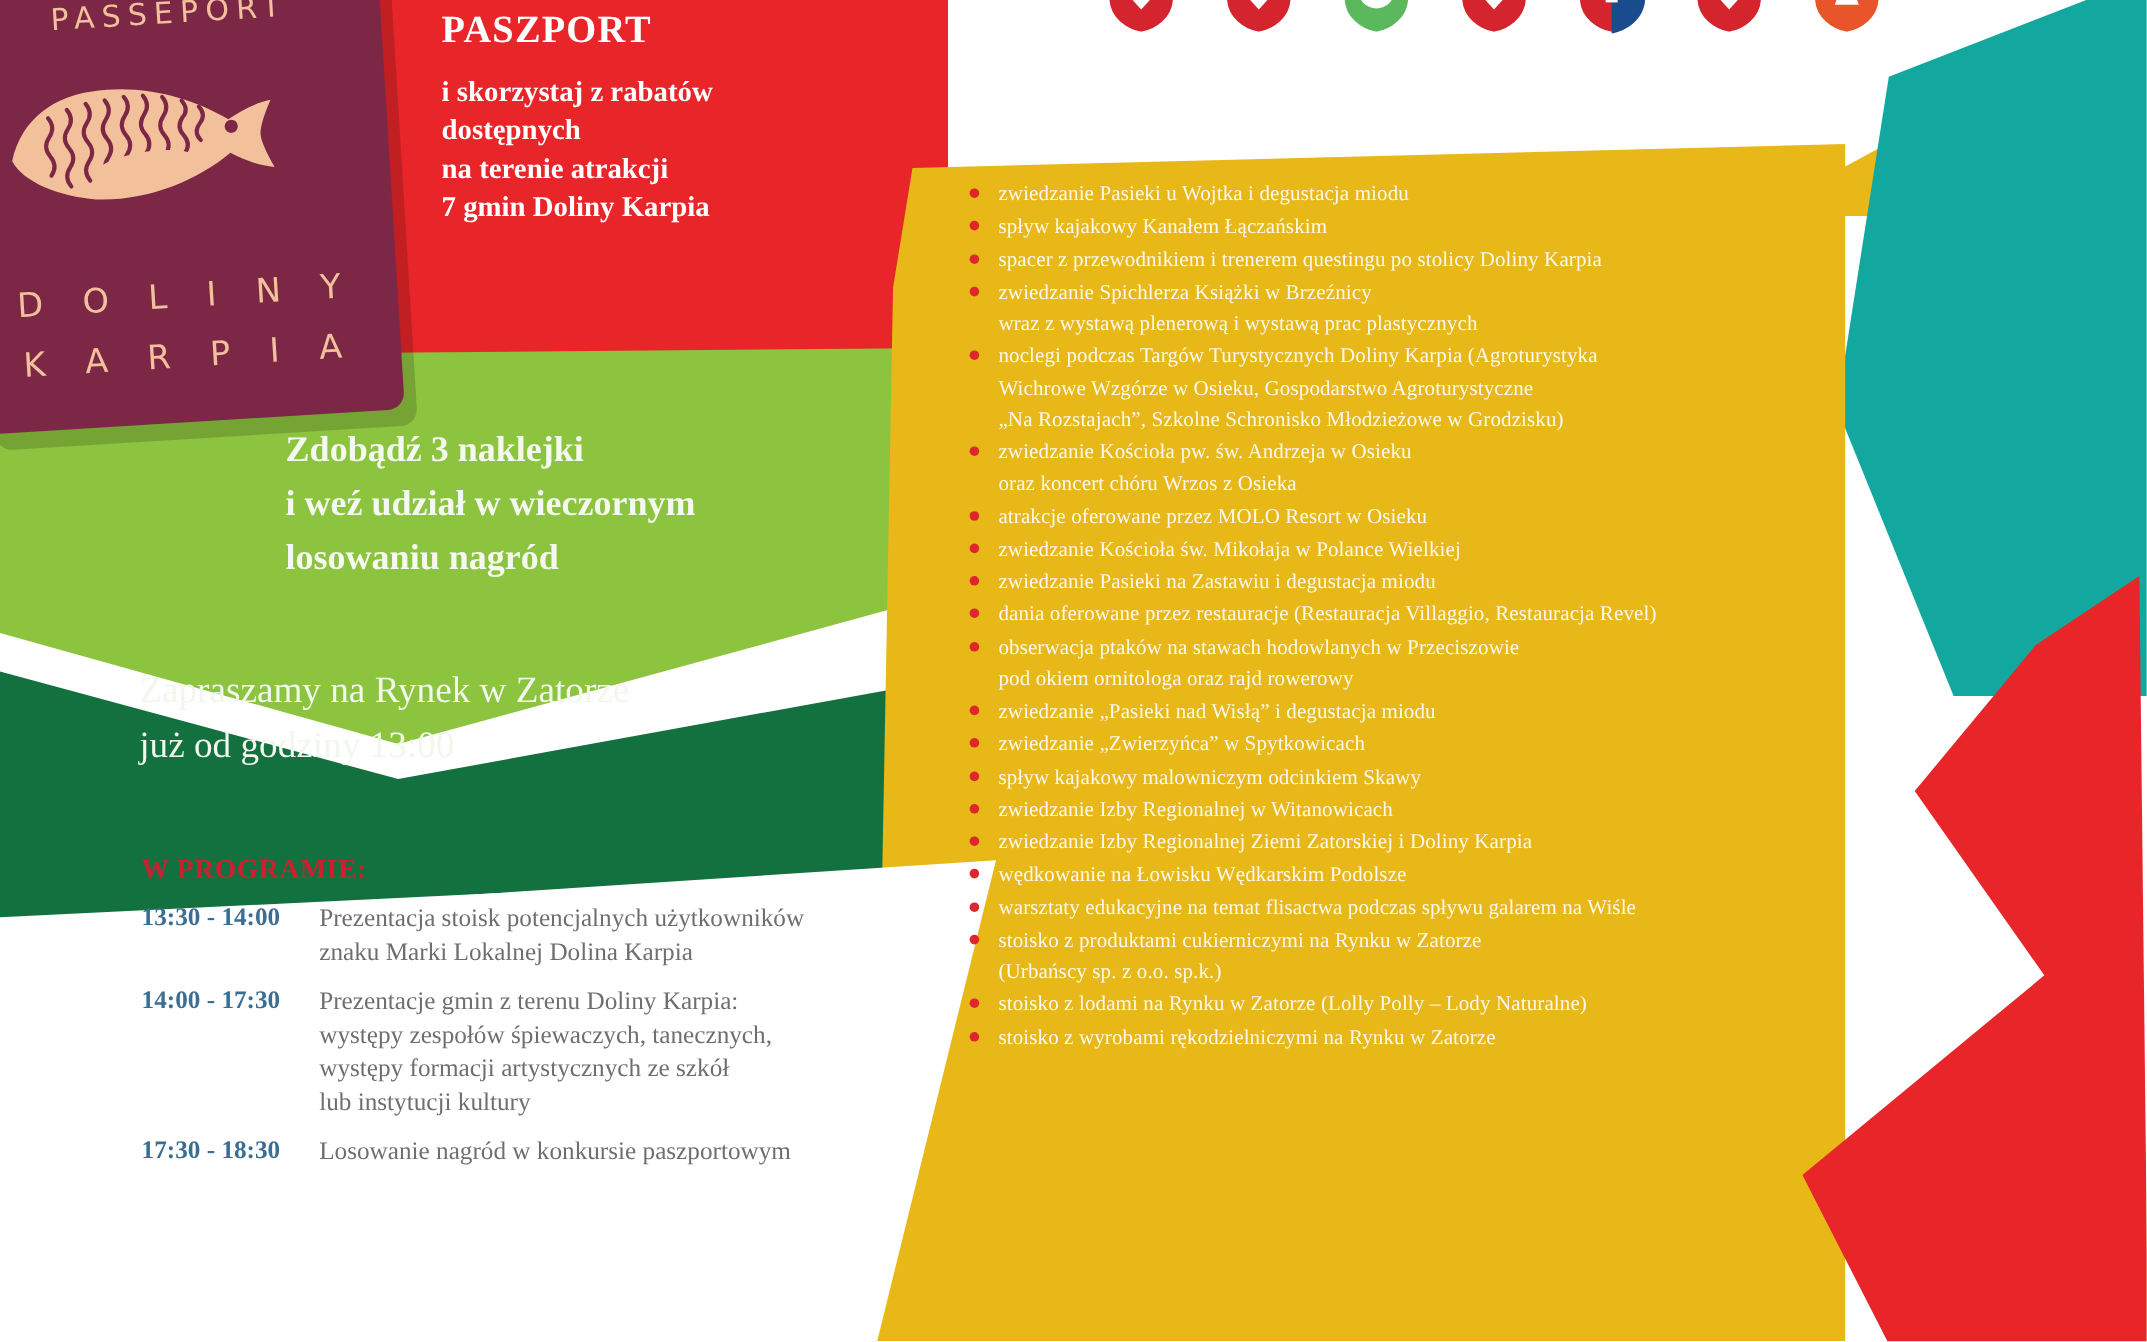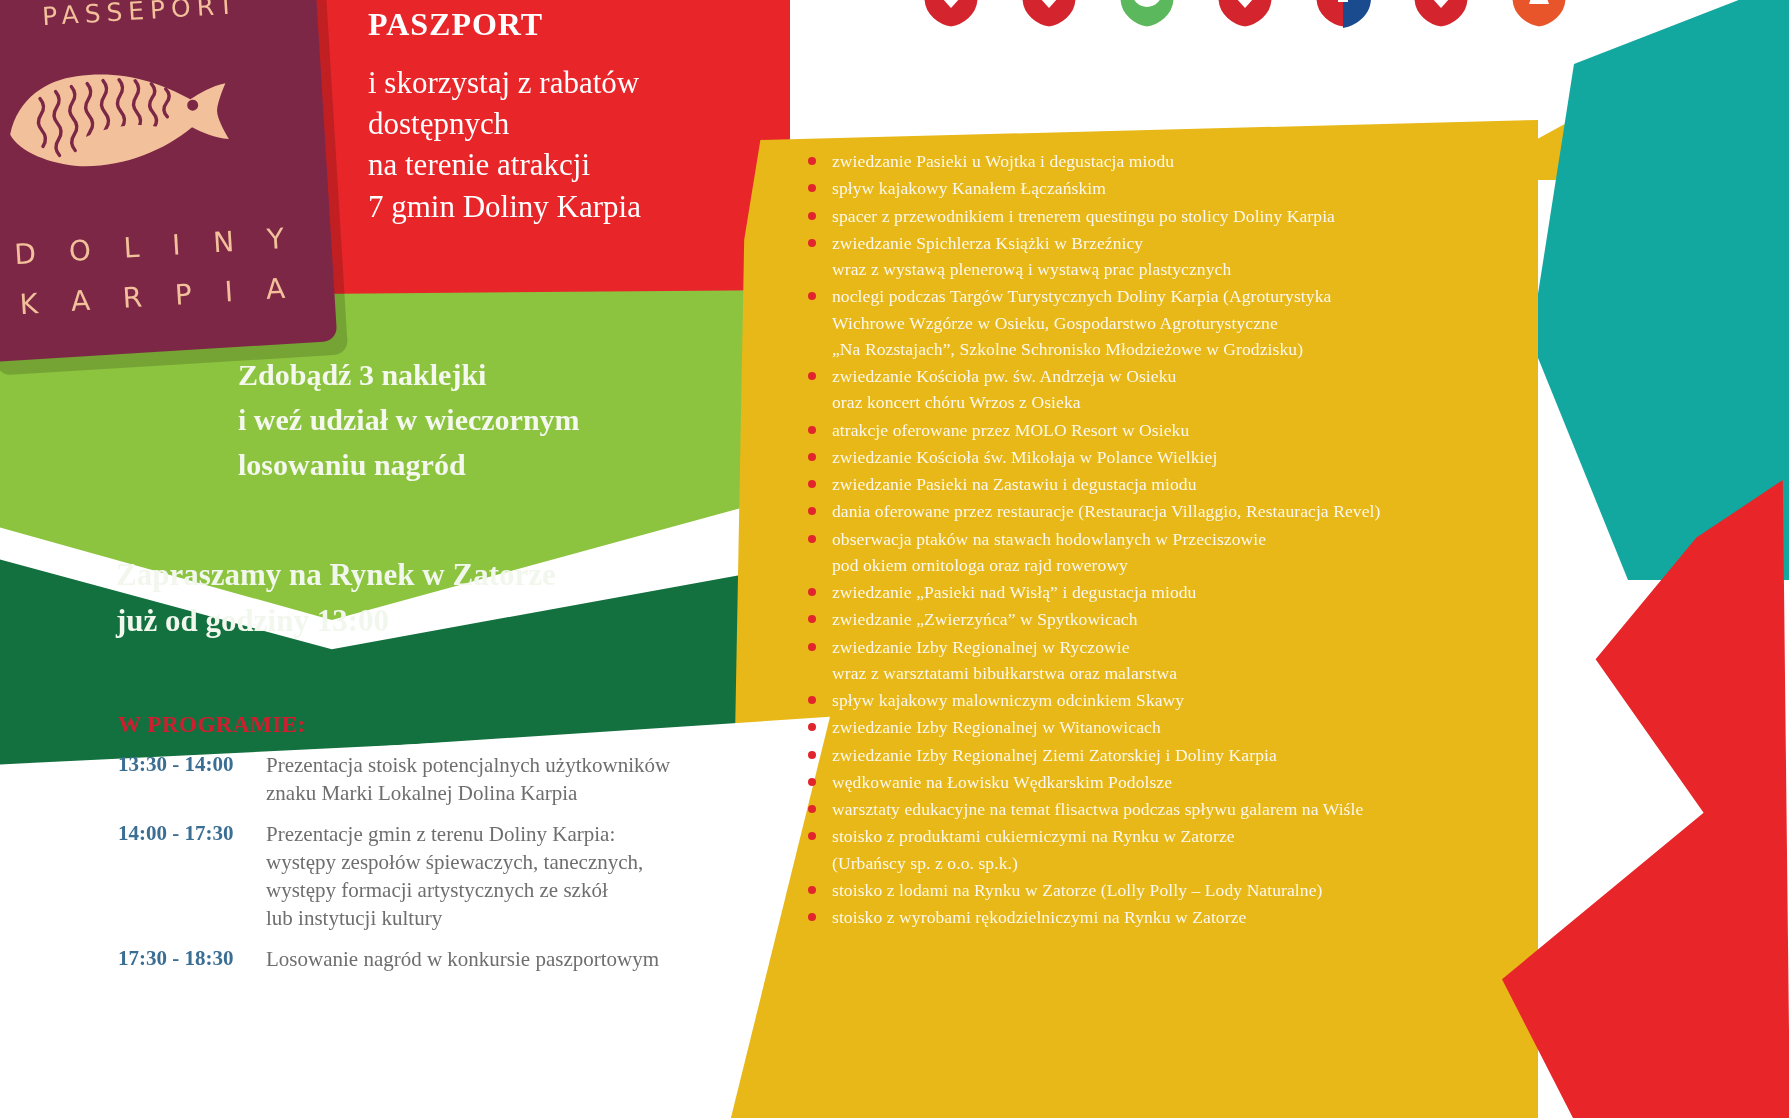--- a/index.html
+++ b/index.html
@@ -91,39 +91,39 @@
   
   .red-text {
     position: absolute; left: 368px; top: 8px; width: 400px;
     color: #ffffff;
   }
   .red-title {
     font-size: 32px; font-weight: bold; line-height: 1.0;
     letter-spacing: 1px; margin-bottom: 22px;
   }
   .red-sub {
-    font-size: 31px; font-weight: normal; line-height: 1.33;
+    font-size: 24px; font-weight: bold; line-height: 1.33;
     white-space: pre-line;
   }
 
   
   .green-text {
     position: absolute; left: 208px; top: 352px; width: 540px;
     color: #f5f8ef;
     font-size: 30px; font-weight: bold; line-height: 1.5;
     white-space: pre-line;
     text-shadow: 0 0 0 rgba(0,0,0,0);
     margin-left: 30px;
   }
 
   
   .darkgreen-text {
     position: absolute; left: 116px; top: 552px; width: 620px;
     color: #f2f7ee;
-    font-size: 31px; font-weight: bold; line-height: 1.48;
+    font-size: 31px; font-weight: normal; line-height: 1.48;
     white-space: pre-line;
   }
 
   
   .program {
     position: absolute; left: 118px; top: 712px; width: 660px;
   }
   .program-title {
     color: #cc2030; font-size: 23px; font-weight: bold;
     letter-spacing: 0.5px; margin-bottom: 14px;
@@ -288,22 +288,20 @@
       <div class="attr-item">zwiedzanie Kościoła pw. św. Andrzeja w Osieku
 oraz koncert chóru Wrzos z Osieka</div>
       <div class="attr-item">atrakcje oferowane przez MOLO Resort w Osieku</div>
       <div class="attr-item">zwiedzanie Kościoła św. Mikołaja w Polance Wielkiej</div>
       <div class="attr-item">zwiedzanie Pasieki na Zastawiu i degustacja miodu</div>
       <div class="attr-item">dania oferowane przez restauracje (Restauracja Villaggio, Restauracja Revel)</div>
       <div class="attr-item">obserwacja ptaków na stawach hodowlanych w Przeciszowie
 pod okiem ornitologa oraz rajd rowerowy</div>
       <div class="attr-item">zwiedzanie „Pasieki nad Wisłą” i degustacja miodu</div>
       <div class="attr-item">zwiedzanie „Zwierzyńca” w Spytkowicach</div>
-      <div class="attr-item">zwiedzanie Izby Regionalnej w Ryczowie
-wraz z warsztatami bibułkarstwa oraz malarstwa</div>
       <div class="attr-item">spływ kajakowy malowniczym odcinkiem Skawy</div>
       <div class="attr-item">zwiedzanie Izby Regionalnej w Witanowicach</div>
       <div class="attr-item">zwiedzanie Izby Regionalnej Ziemi Zatorskiej i Doliny Karpia</div>
       <div class="attr-item">wędkowanie na Łowisku Wędkarskim Podolsze</div>
       <div class="attr-item">warsztaty edukacyjne na temat flisactwa podczas spływu galarem na Wiśle</div>
       <div class="attr-item">stoisko z produktami cukierniczymi na Rynku w Zatorze
 (Urbańscy sp. z o.o. sp.k.)</div>
       <div class="attr-item">stoisko z lodami na Rynku w Zatorze (Lolly Polly – Lody Naturalne)</div>
       <div class="attr-item">stoisko z wyrobami rękodzielniczymi na Rynku w Zatorze</div>
     </div>

